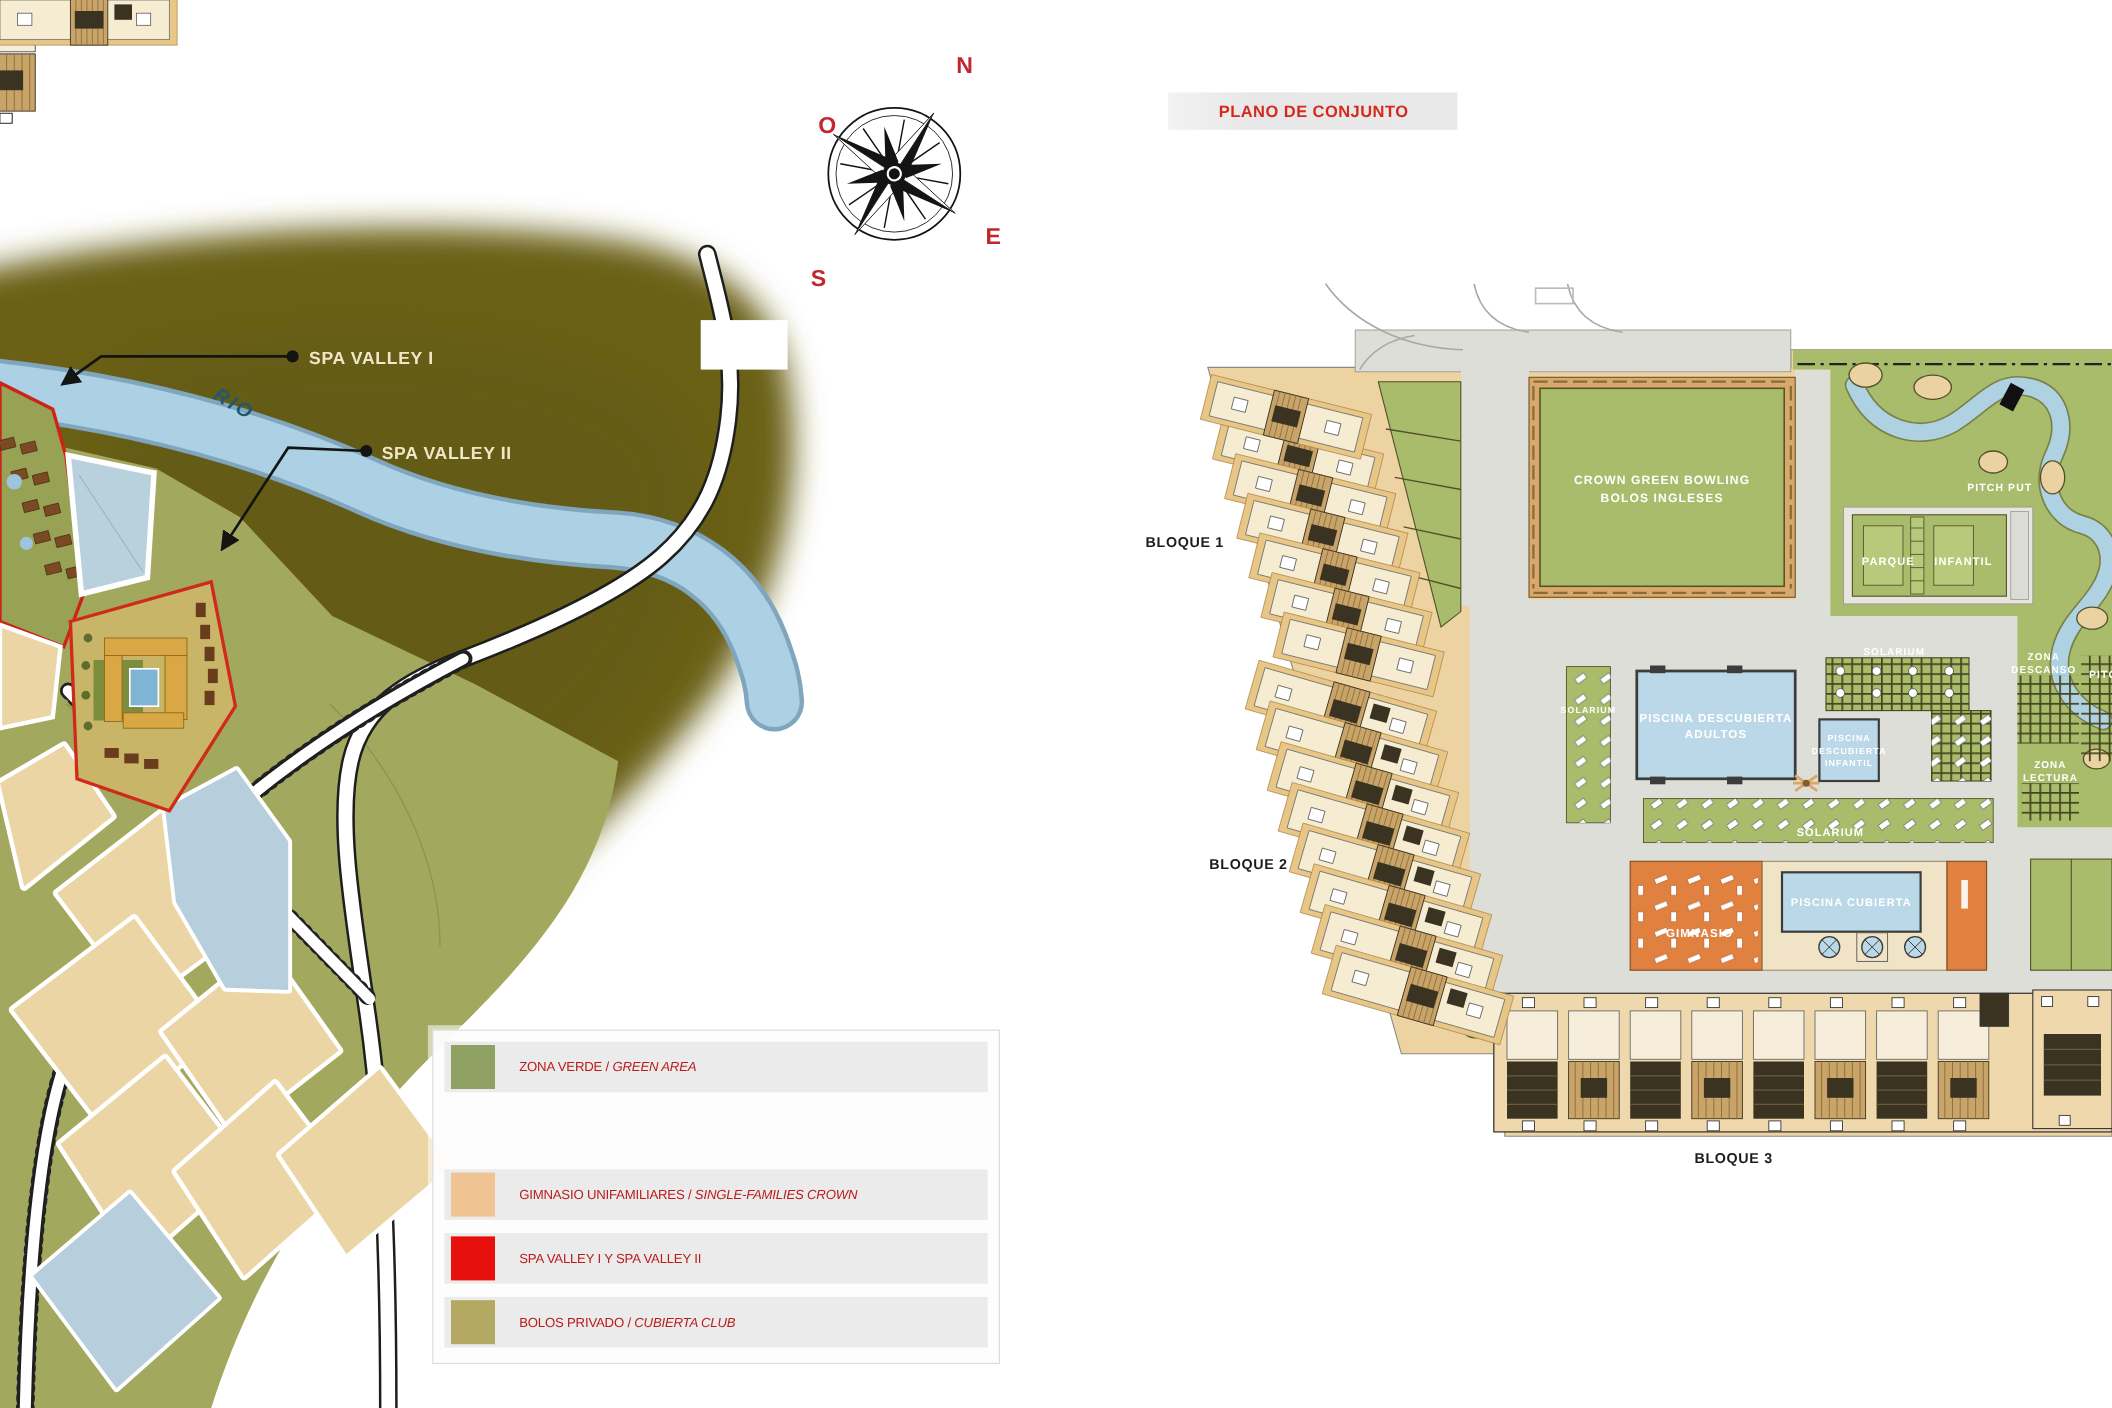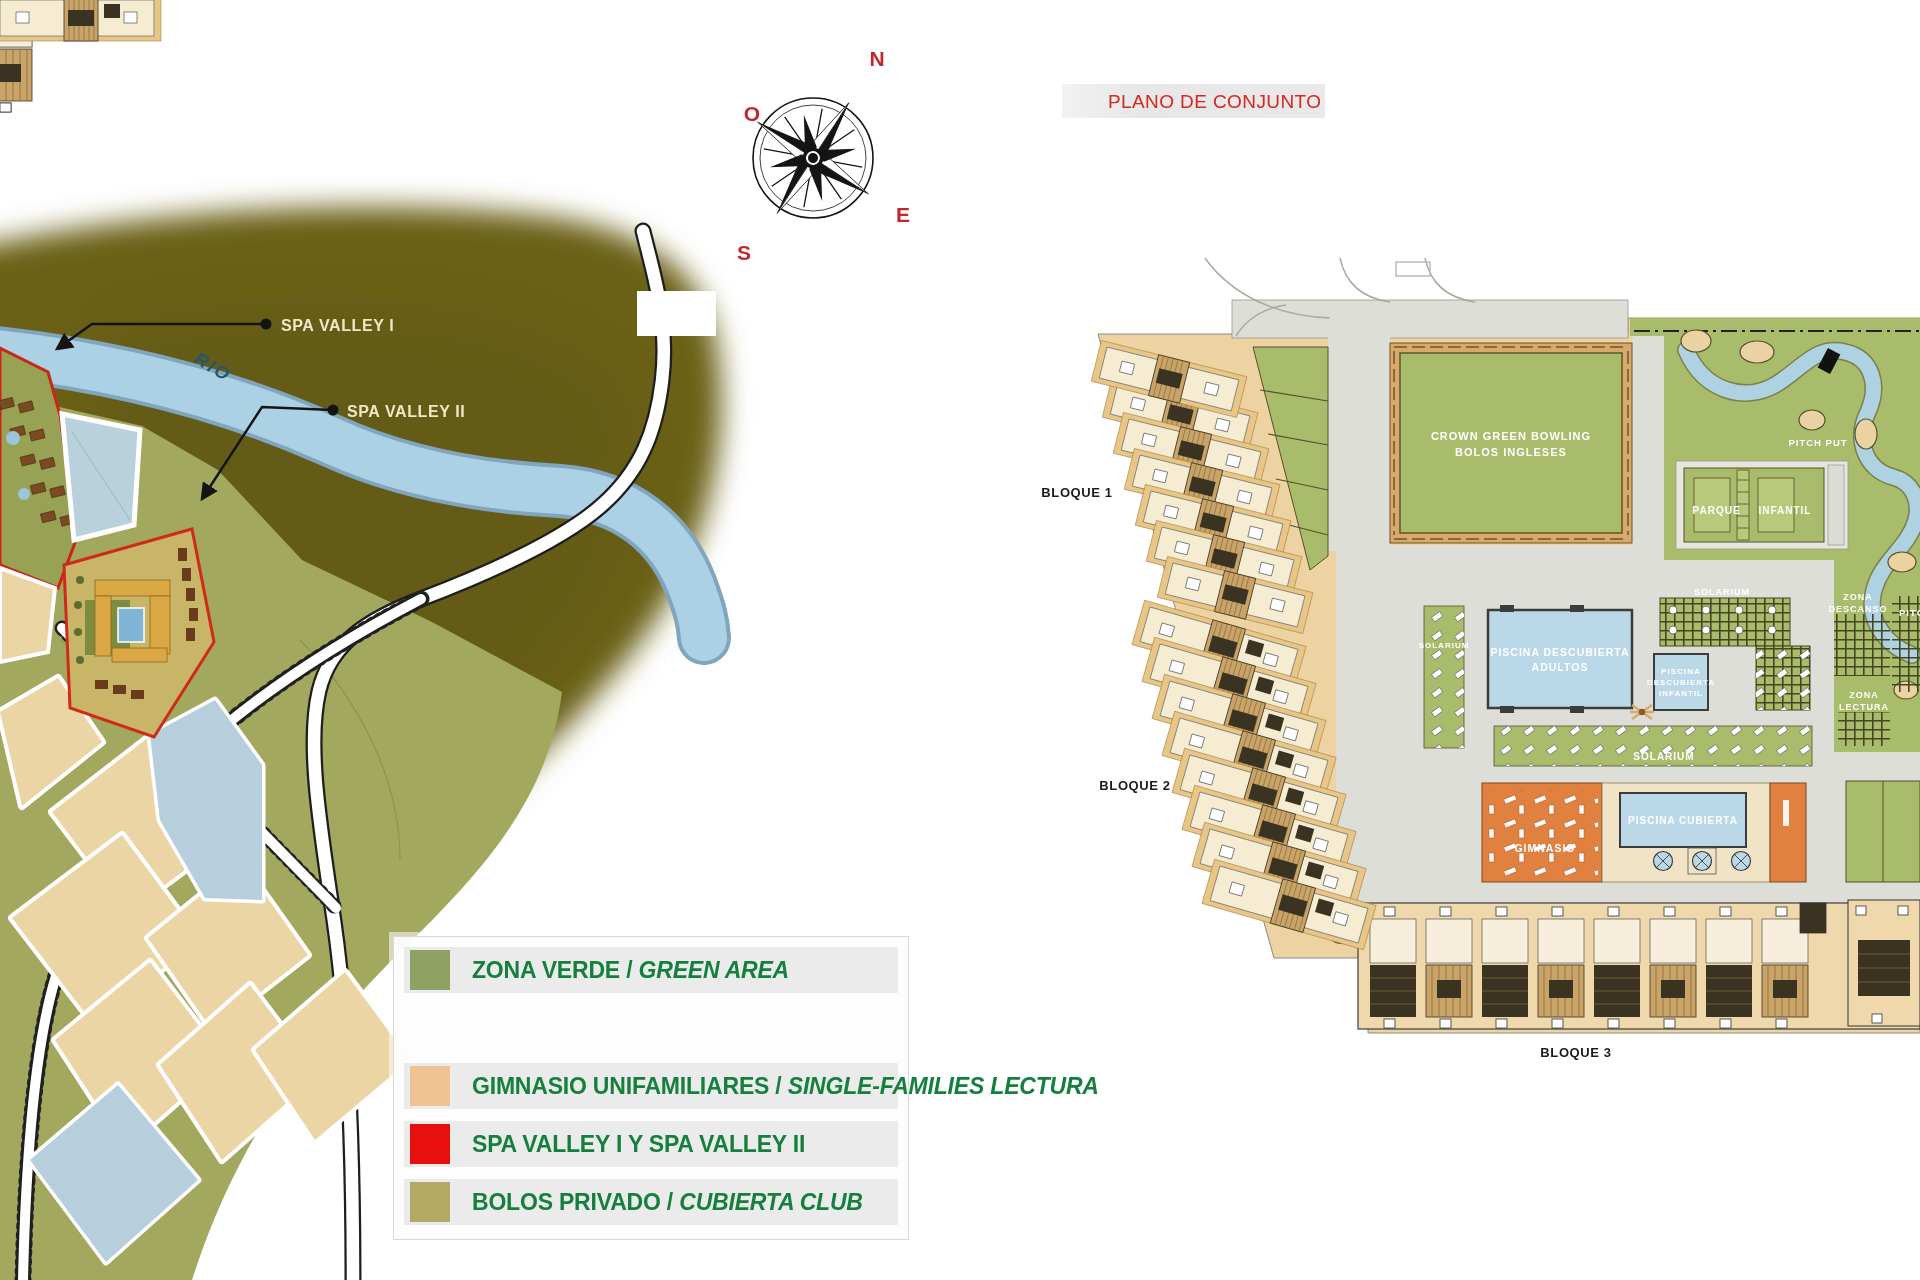--- a/index.html
+++ b/index.html
@@ -11,28 +11,28 @@
   .compass-letter{fill:#c1272d;font-weight:bold;font-size:21px;}
   .callout{fill:#efe8c6;font-weight:bold;font-size:16px;letter-spacing:.6px;}
   .rio{fill:#23566f;font-weight:bold;font-style:italic;font-size:18px;letter-spacing:2.5px;}
   
   .legend{position:absolute;left:393px;top:936px;width:514px;height:302px;
           background:rgba(253,253,253,.97);border:1px solid #d9d9d9;
           box-shadow:0 0 0 4px rgba(255,255,255,.55);}
   .leg-row{position:absolute;left:10px;right:10px;height:46px;}
   .leg-bar{position:absolute;left:0;right:0;top:0;bottom:0;background:#ebebeb;}
   .leg-sw{position:absolute;left:6px;top:3px;width:40px;height:40px;}
-  .leg-tx{position:absolute;left:68px;top:0;line-height:46px;font-size:23px;font-weight:bold;
-          color:#15803d;letter-spacing:-.2px;white-space:nowrap;}
+  .leg-tx{position:absolute;left:68px;top:0;line-height:46px;font-size:12px;font-weight:normal;
+          color:#b91c1c;letter-spacing:-.2px;white-space:nowrap;}
   .leg-tx .en{font-style:italic;}
   
   .title-bar{position:absolute;left:1062px;top:84px;width:263px;height:34px;
              background:linear-gradient(90deg,#f2f2f2,#e7e7e7 30%,#e9e9e9);}
-  .title-bar span{display:block;padding-left:46px;line-height:35px;font-size:19px;
-                  font-weight:normal;color:#d5281e;letter-spacing:.4px;white-space:nowrap;}
+  .title-bar span{display:block;padding-left:46px;line-height:35px;font-size:15px;
+                  font-weight:bold;color:#d5281e;letter-spacing:.4px;white-space:nowrap;}
 </style>
 </head>
 <body>
 
 <div id="stage">
 
 <svg width="1920" height="1280" viewBox="0 0 1920 1280" style="position:absolute;left:0;top:0">
   <defs>
     <filter id="bl14" x="-20%" y="-20%" width="140%" height="140%">
           <feGaussianBlur stdDeviation="14"></feGaussianBlur>
@@ -446,21 +446,21 @@
 
 <div class="legend">
   <div class="leg-row" style="top:10px">
     <div class="leg-bar"></div>
     <div class="leg-sw" style="background-color: rgb(143, 162, 100);"></div>
     <div class="leg-tx"><span>ZONA VERDE</span><span> / </span><span class="en">GREEN AREA</span></div>
   </div>
   <div class="leg-row" style="top:126px">
     <div class="leg-bar"></div>
     <div class="leg-sw" style="background-color: rgb(239, 195, 146);"></div>
-    <div class="leg-tx"><span>GIMNASIO UNIFAMILIARES</span><span> / </span><span class="en">SINGLE-FAMILIES LECTURA</span></div>
+    <div class="leg-tx"><span>GIMNASIO UNIFAMILIARES</span><span> / </span><span class="en">SINGLE-FAMILIES CROWN</span></div>
   </div>
   <div class="leg-row" style="top:184px">
     <div class="leg-bar"></div>
     <div class="leg-sw" style="background-color: rgb(232, 16, 12);"></div>
     <div class="leg-tx"><span>SPA VALLEY I Y SPA VALLEY II</span><span></span><span class="en"></span></div>
   </div>
   <div class="leg-row" style="top:242px">
     <div class="leg-bar"></div>
     <div class="leg-sw" style="background-color: rgb(179, 169, 98);"></div>
     <div class="leg-tx"><span>BOLOS PRIVADO</span><span> / </span><span class="en">CUBIERTA CLUB</span></div>

